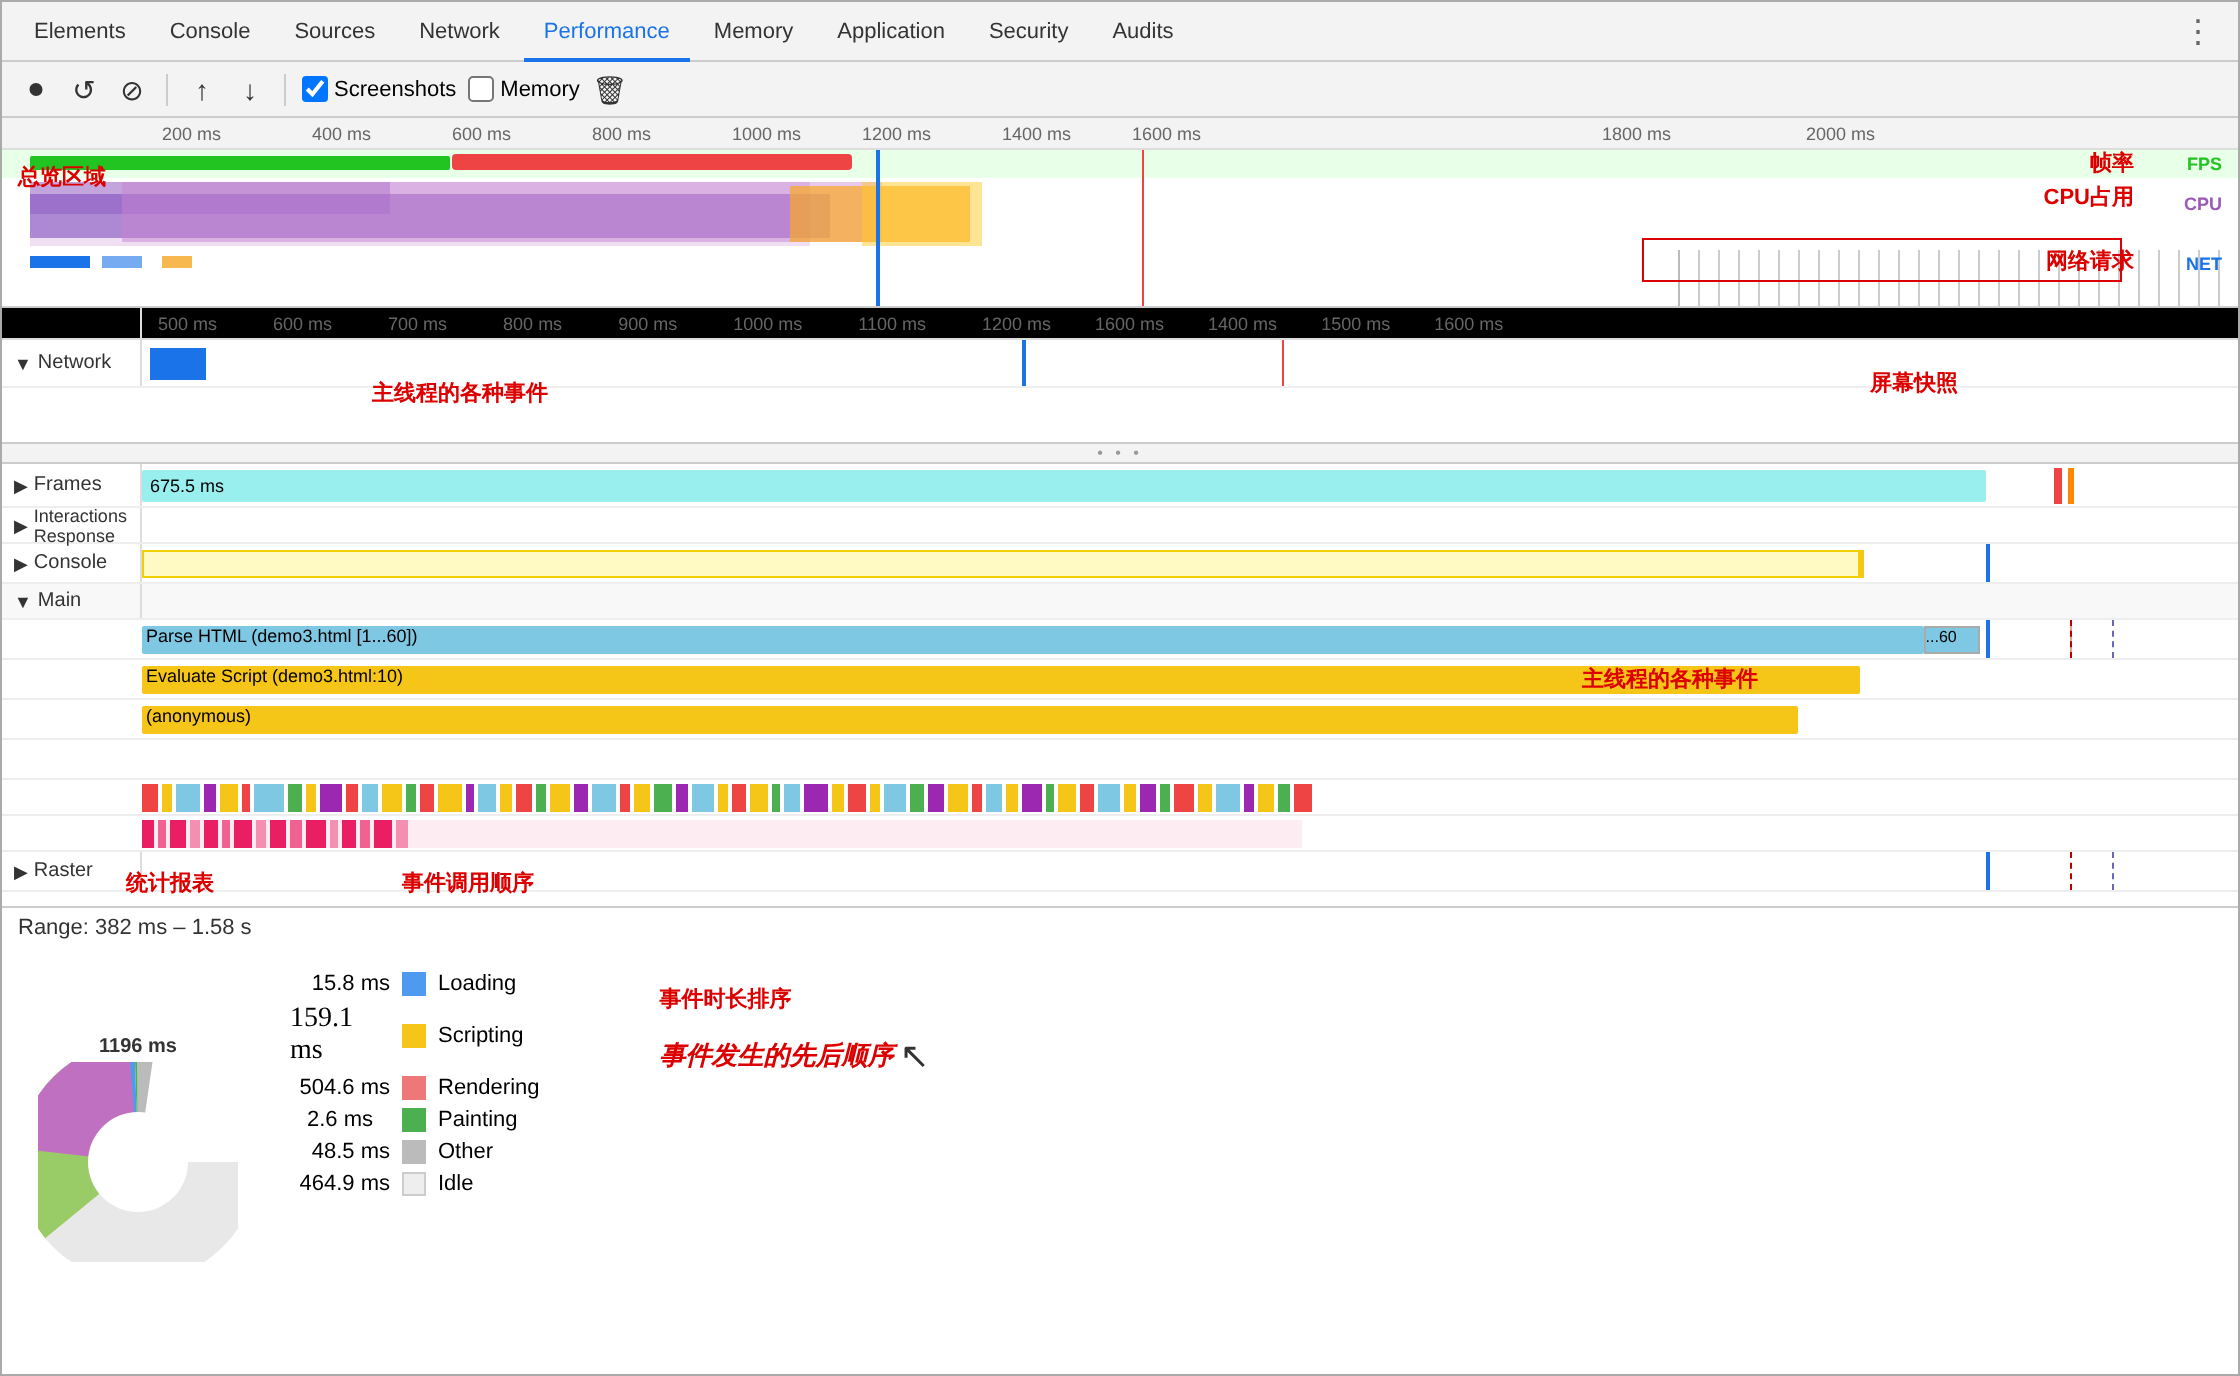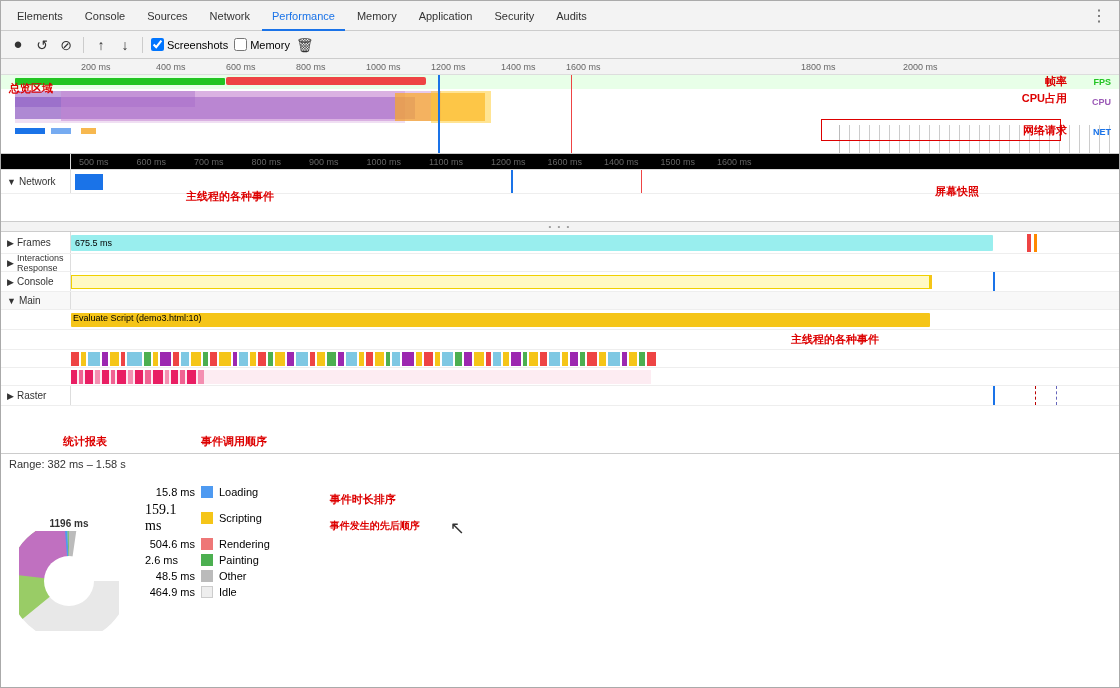--- a/index.html
+++ b/index.html
@@ -308,30 +308,50 @@
     </div>
 
     <div class="flame-track" style="height:18px;background:#f8f8f8;">
       <div class="flame-label">
         <span style="font-size:9px">▼</span>
         <span>Main</span>
       </div>
       <div class="flame-content"></div>
     </div>
 
+    <div class="flame-track" style="height:20px;">
+      <div class="flame-label" style="padding-left:14px;font-size:9px;border-right:none;width:70px;color:#666"></div>
+      <div class="flame-content" style="margin-left:0px;">
+        <div class="flame-bar" style="left:0;width:85%;background:#7ec8e3;">
+          <span>Parse HTML (demo3.html [1...60])</span>
+        </div>
+        <div style="position:absolute;top:3px;left:85%;width:28px;height:14px;background:#7ec8e3;border:1px solid #aaa;font-size:8px;">...60</div>
+        <div style="position:absolute;top:0;bottom:0;left:88%;width:1.5px;background:#1a73e8;"></div>
+        <div style="position:absolute;top:0;bottom:0;left:92%;width:1px;background:rgba(200,0,0,0.4);border-left:1px dashed #b00;"></div>
+        <div style="position:absolute;top:0;bottom:0;left:94%;width:1px;border-left:1px dashed #66b;"></div>
+      </div>
+    </div>
 
     <div class="flame-track" style="height:20px;">
       <div class="flame-label" style="padding-left:14px;width:70px;border-right:none;"></div>
       <div class="flame-content">
         <div class="flame-bar" style="left:0;width:82%;background:#f5c518;">
           <span>Evaluate Script (demo3.html:10)</span>
         </div>
       </div>
     </div>
 
+    <div class="flame-track" style="height:20px;">
+      <div class="flame-label" style="padding-left:14px;width:70px;border-right:none;"></div>
+      <div class="flame-content">
+        <div class="flame-bar" style="left:0;width:79%;background:#f5c518;">
+          <span>(anonymous)</span>
+        </div>
+      </div>
+    </div>
 
     <div class="flame-track" style="height:20px;">
       <div class="flame-label" style="padding-left:14px;width:70px;border-right:none;"></div>
     </div>
 
     <div class="flame-track" style="height:18px;overflow:hidden;">
       <div class="flame-label" style="width:70px;border-right:none;"></div>
       <div class="flame-content">
         <svg width="100%" height="18">
           <rect x="0" y="2" width="8" height="14" fill="#e44"></rect>
@@ -486,39 +506,39 @@
           <span>Scripting</span>
         </div>
 
         <div class="legend-row">
           <span style="width:50px;text-align:right;font-size:11px;">504.6 ms</span>
           <span class="legend-dot" style="background:#e77;"></span>
           <span>Rendering</span>
         </div>
 
         <div class="legend-row">
-          <span style="width:50px;text-align:left;font-size:11px;">2.6 ms</span>
+          <span style="width:50px;text-align:center;font-size:11px;">2.6 ms</span>
           <span class="legend-dot" style="background:#4caf50;"></span>
           <span>Painting</span>
         </div>
 
         <div class="legend-row">
           <span style="width:50px;text-align:right;font-size:11px;">48.5 ms</span>
           <span class="legend-dot" style="background:#bbb;"></span>
           <span>Other</span>
         </div>
 
         <div class="legend-row">
           <span style="width:50px;text-align:right;font-size:11px;">464.9 ms</span>
           <span class="legend-dot" style="background:#eee;border:1px solid #ccc;"></span>
           <span>Idle</span>
         </div>
       </div>
 
       <div style="position:relative;margin-left:60px;margin-top:10px;">
         <div style="color:#d00;font-size:11px;font-weight:bold;margin-bottom:12px;">事件时长排序</div>
-        <div style="color:#d00;font-size:10px;font-weight:bold;">事件发生的先后顺序</div>
+        <div style="color:#d00;font-size:13px;font-weight:bold;font-style:italic;">事件发生的先后顺序</div>
 
         <div style="position:absolute;left:120px;top:25px;font-size:18px;color:#333;">↖</div>
       </div>
     </div>
   </div>
 </div>
 
 </body></html>

